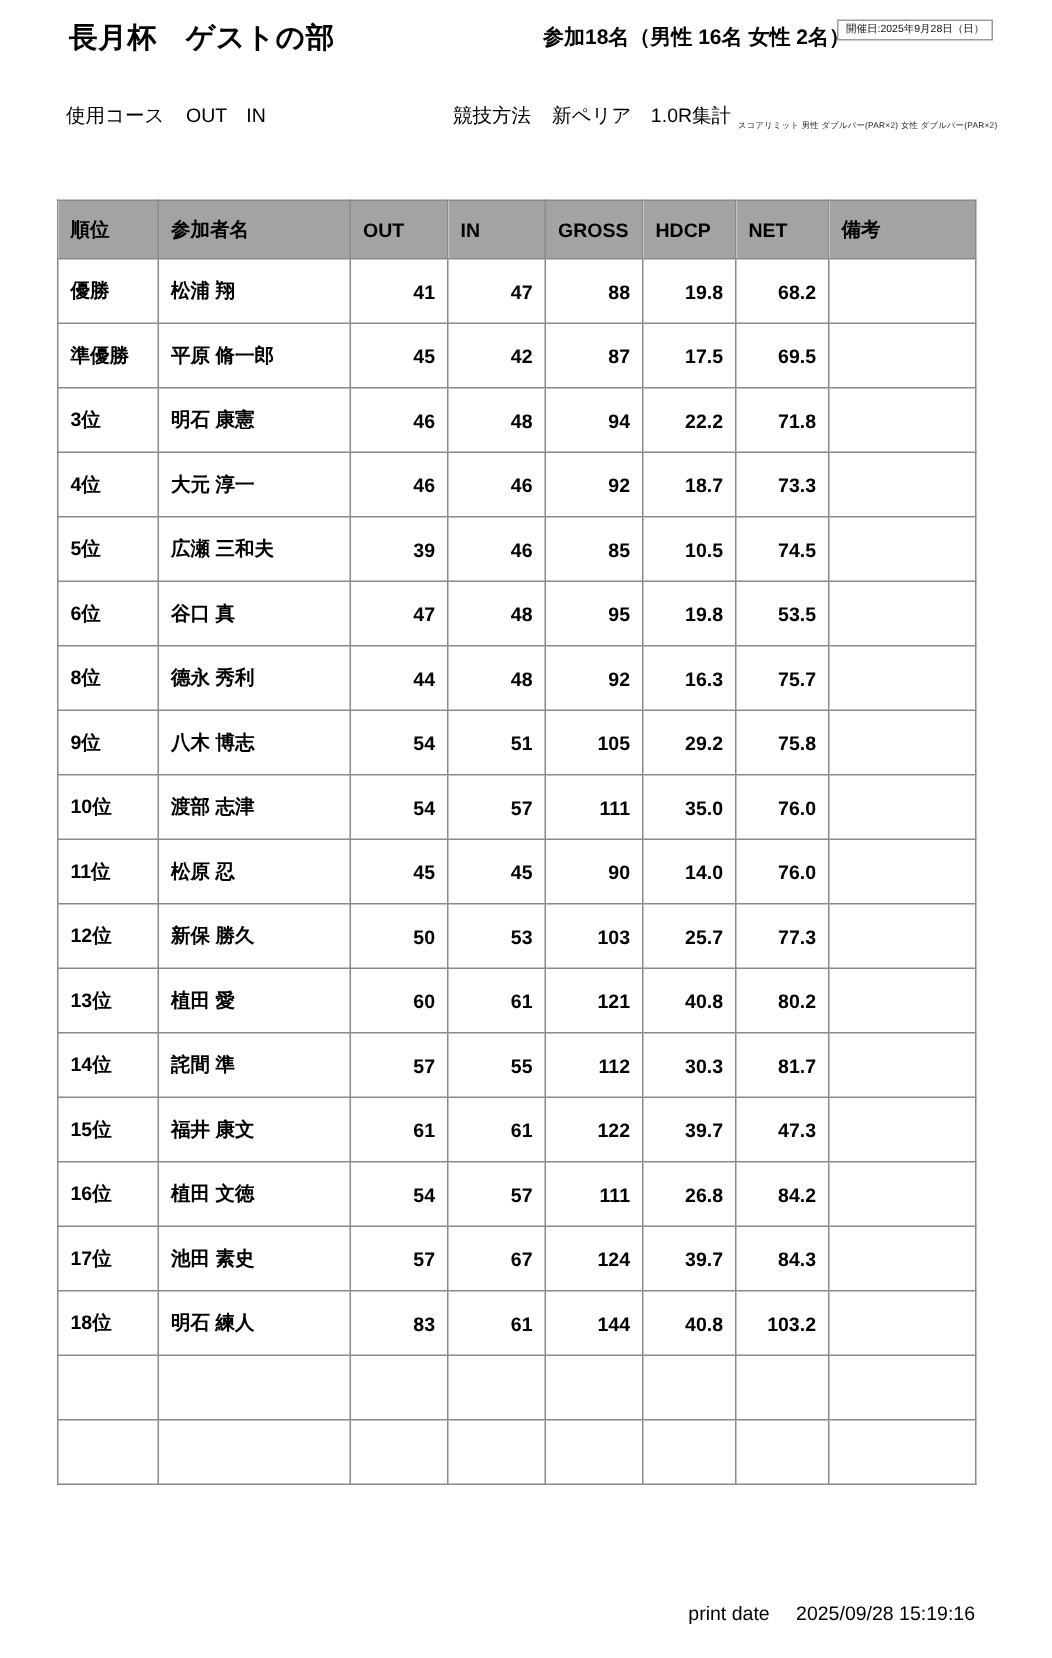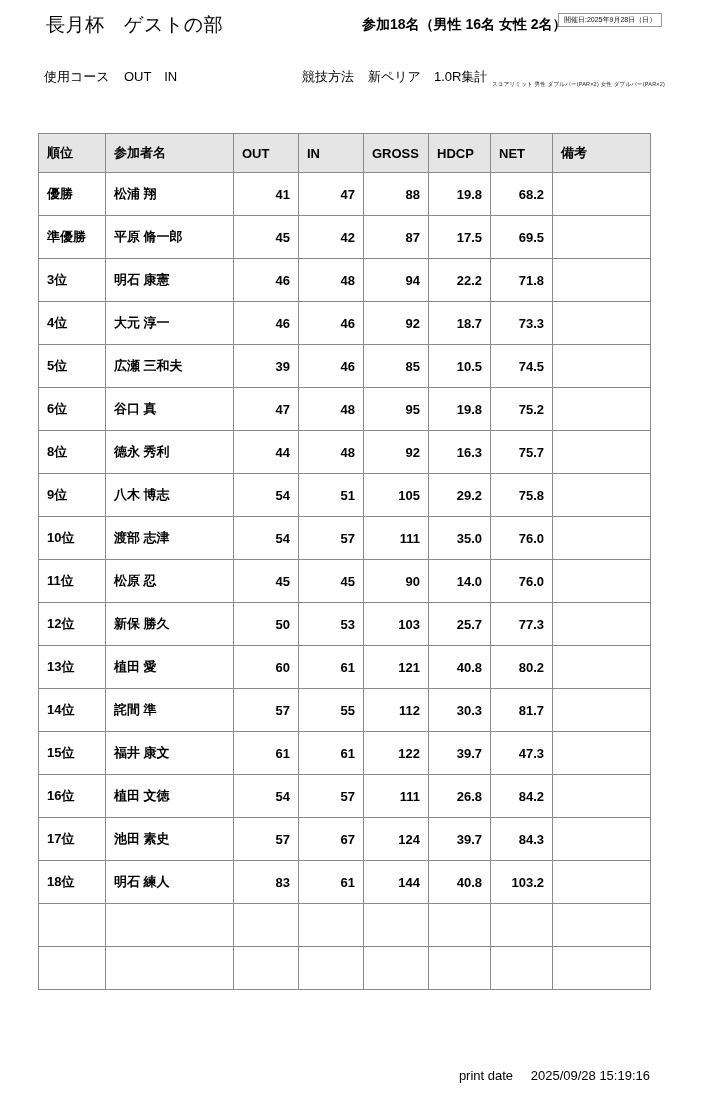--- a/index.html
+++ b/index.html
@@ -22,21 +22,21 @@
     left: 0;
     top: 0;
     width: 701px;
     height: 50px;
   }
   .doc-title {
     position: absolute;
     left: 46px;
     top: 12px;
     font-size: 19px;
-    font-weight: normal;
+    font-weight: bold;
     letter-spacing: 0.5px;
     white-space: nowrap;
   }
   .entrant-summary {
     position: absolute;
     left: 362px;
     top: 16px;
     font-size: 14px;
     font-weight: bold;
     white-space: nowrap;
@@ -119,21 +119,21 @@
     border: 1px solid #8a8a8a;
     height: 43px;
     box-sizing: border-box;
     font-size: 13px;
     padding: 0 8px;
     vertical-align: middle;
     overflow: hidden;
     white-space: nowrap;
   }
   table.results thead th {
-    background: #e5e5e5;
+    background: #a3a3a3;
     font-weight: bold;
     text-align: left;
     height: 39px;
   }
   td.c-rank  { text-align: left;  font-weight: bold; }
   td.c-name  { text-align: left;  font-weight: bold; }
   td.c-num   { text-align: right; font-weight: bold; }
   td.c-note  { text-align: left; }
 
   col.w-rank   { width: 67px;  }
@@ -252,21 +252,21 @@
           <td class="c-num">74.5</td>
           <td class="c-note"></td>
         </tr>
         <tr>
           <td class="c-rank">6位</td>
           <td class="c-name">谷口 真</td>
           <td class="c-num">47</td>
           <td class="c-num">48</td>
           <td class="c-num">95</td>
           <td class="c-num">19.8</td>
-          <td class="c-num">75.2</td>
+          <td class="c-num">53.5</td>
           <td class="c-note"></td>
         </tr>
         <tr>
           <td class="c-rank">8位</td>
           <td class="c-name">德永 秀利</td>
           <td class="c-num">44</td>
           <td class="c-num">48</td>
           <td class="c-num">92</td>
           <td class="c-num">16.3</td>
           <td class="c-num">75.7</td>

